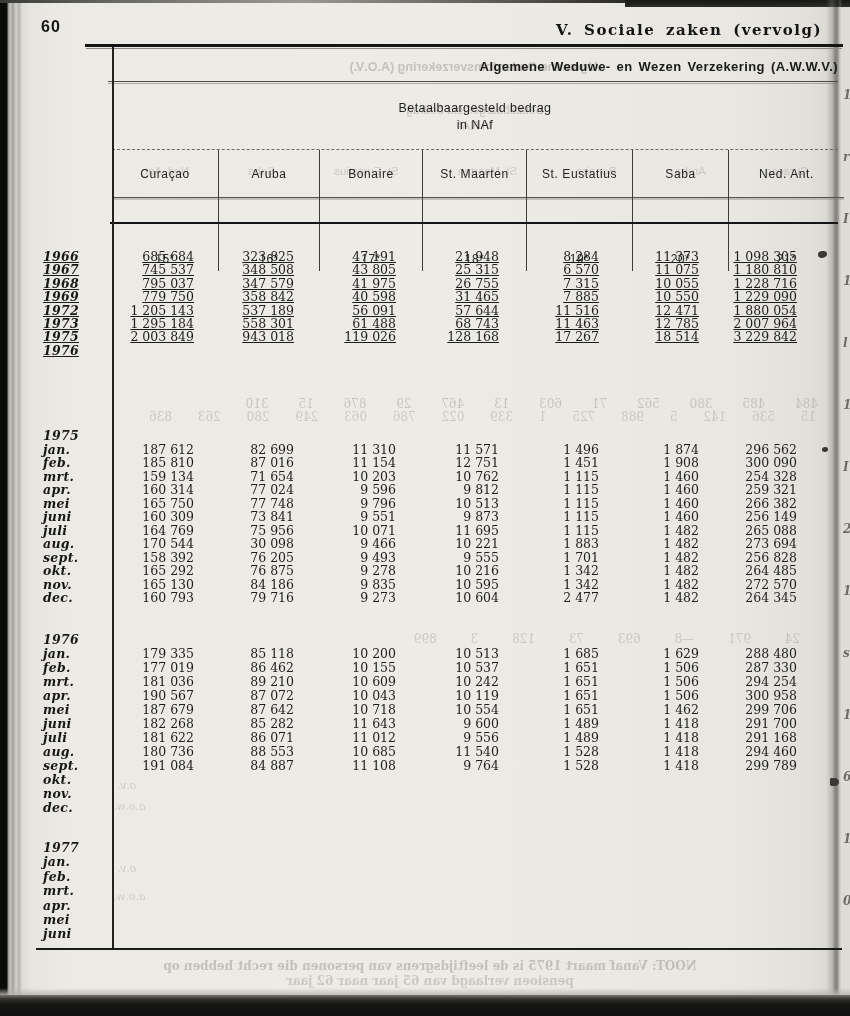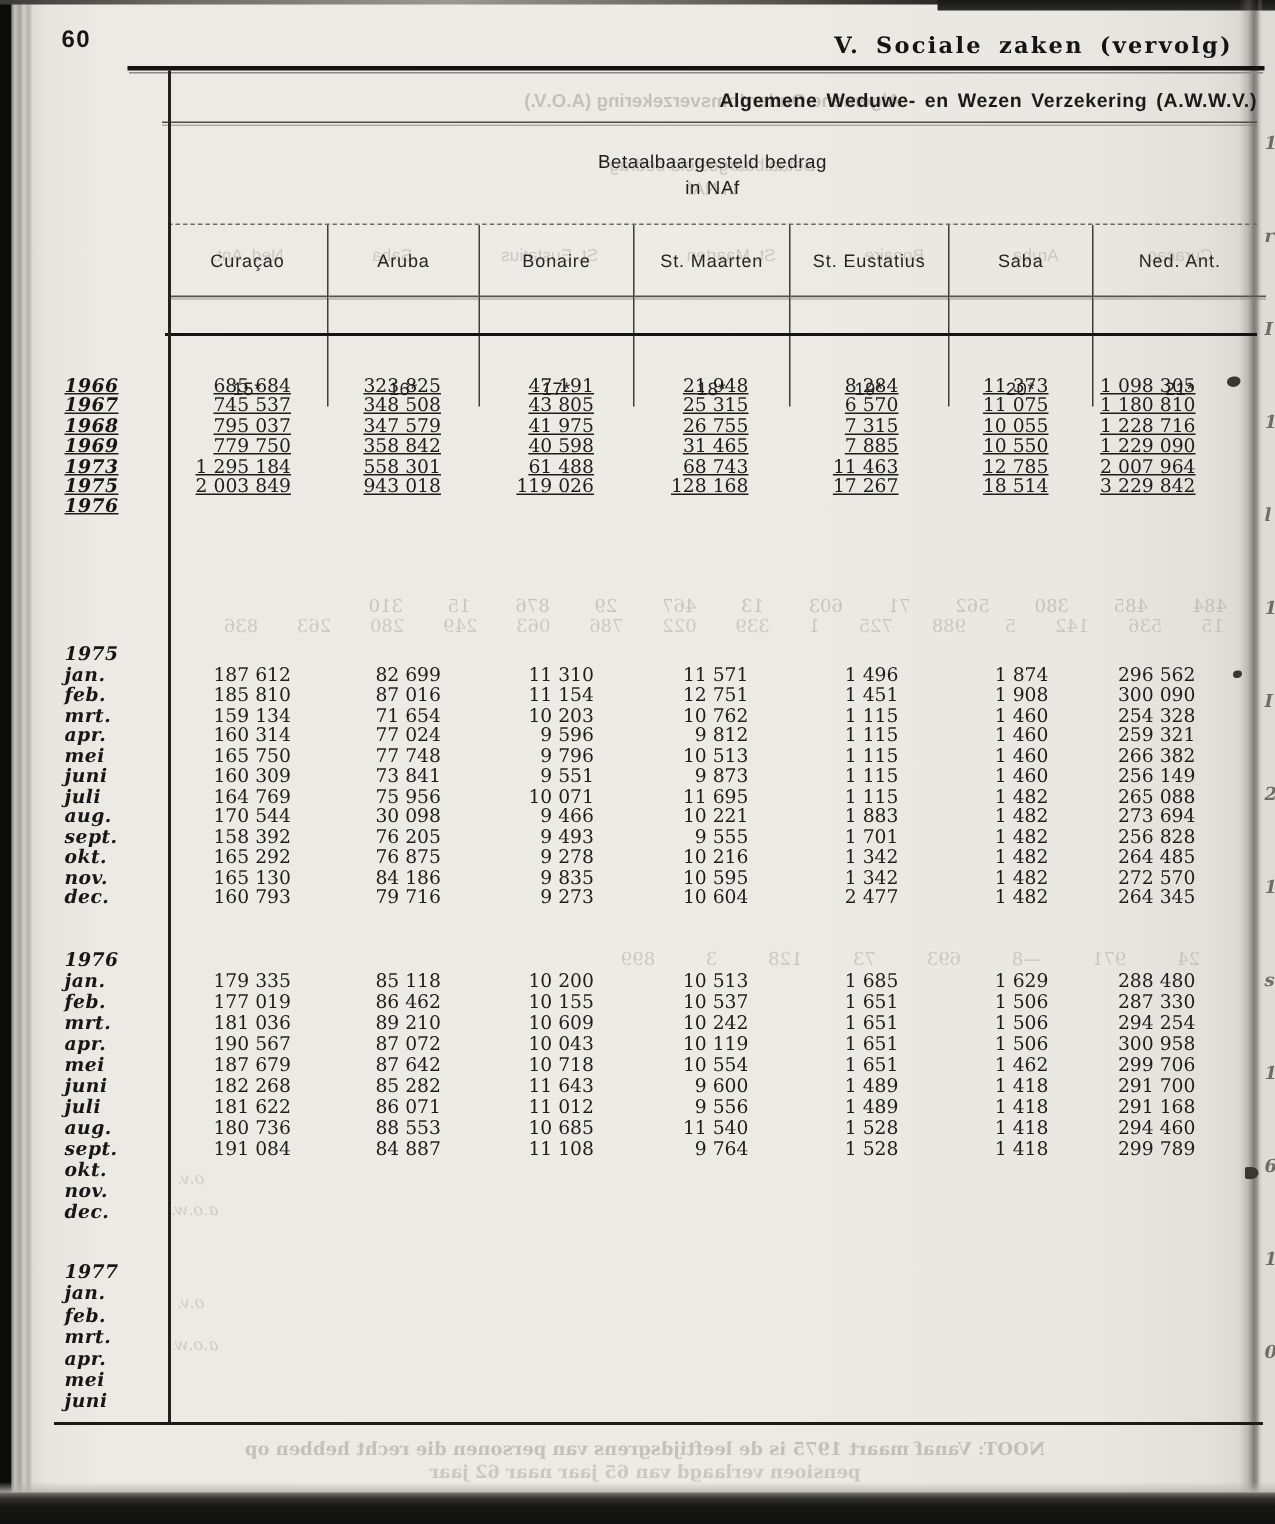--- a/index.html
+++ b/index.html
@@ -188,20 +188,30 @@
         <div class="cell label">1969</div>
         <div class="cell num c0">779 750</div>
         <div class="cell num c1">358 842</div>
         <div class="cell num c2">40 598</div>
         <div class="cell num c3">31 465</div>
         <div class="cell num c4">7 885</div>
         <div class="cell num c5">10 550</div>
         <div class="cell num c6">1 229 090</div>
       </div>
       <div class="trow" style="height: 13.4px; line-height: 13.4px;">
+        <div class="cell label">1972</div>
+        <div class="cell num c0">1 205 143</div>
+        <div class="cell num c1">537 189</div>
+        <div class="cell num c2">56 091</div>
+        <div class="cell num c3">57 644</div>
+        <div class="cell num c4">11 516</div>
+        <div class="cell num c5">12 471</div>
+        <div class="cell num c6">1 880 054</div>
+      </div>
+      <div class="trow" style="height: 13.4px; line-height: 13.4px;">
         <div class="cell label">1973</div>
         <div class="cell num c0">1 295 184</div>
         <div class="cell num c1">558 301</div>
         <div class="cell num c2">61 488</div>
         <div class="cell num c3">68 743</div>
         <div class="cell num c4">11 463</div>
         <div class="cell num c5">12 785</div>
         <div class="cell num c6">2 007 964</div>
       </div>
       <div class="trow" style="height: 13.4px; line-height: 13.4px;">

